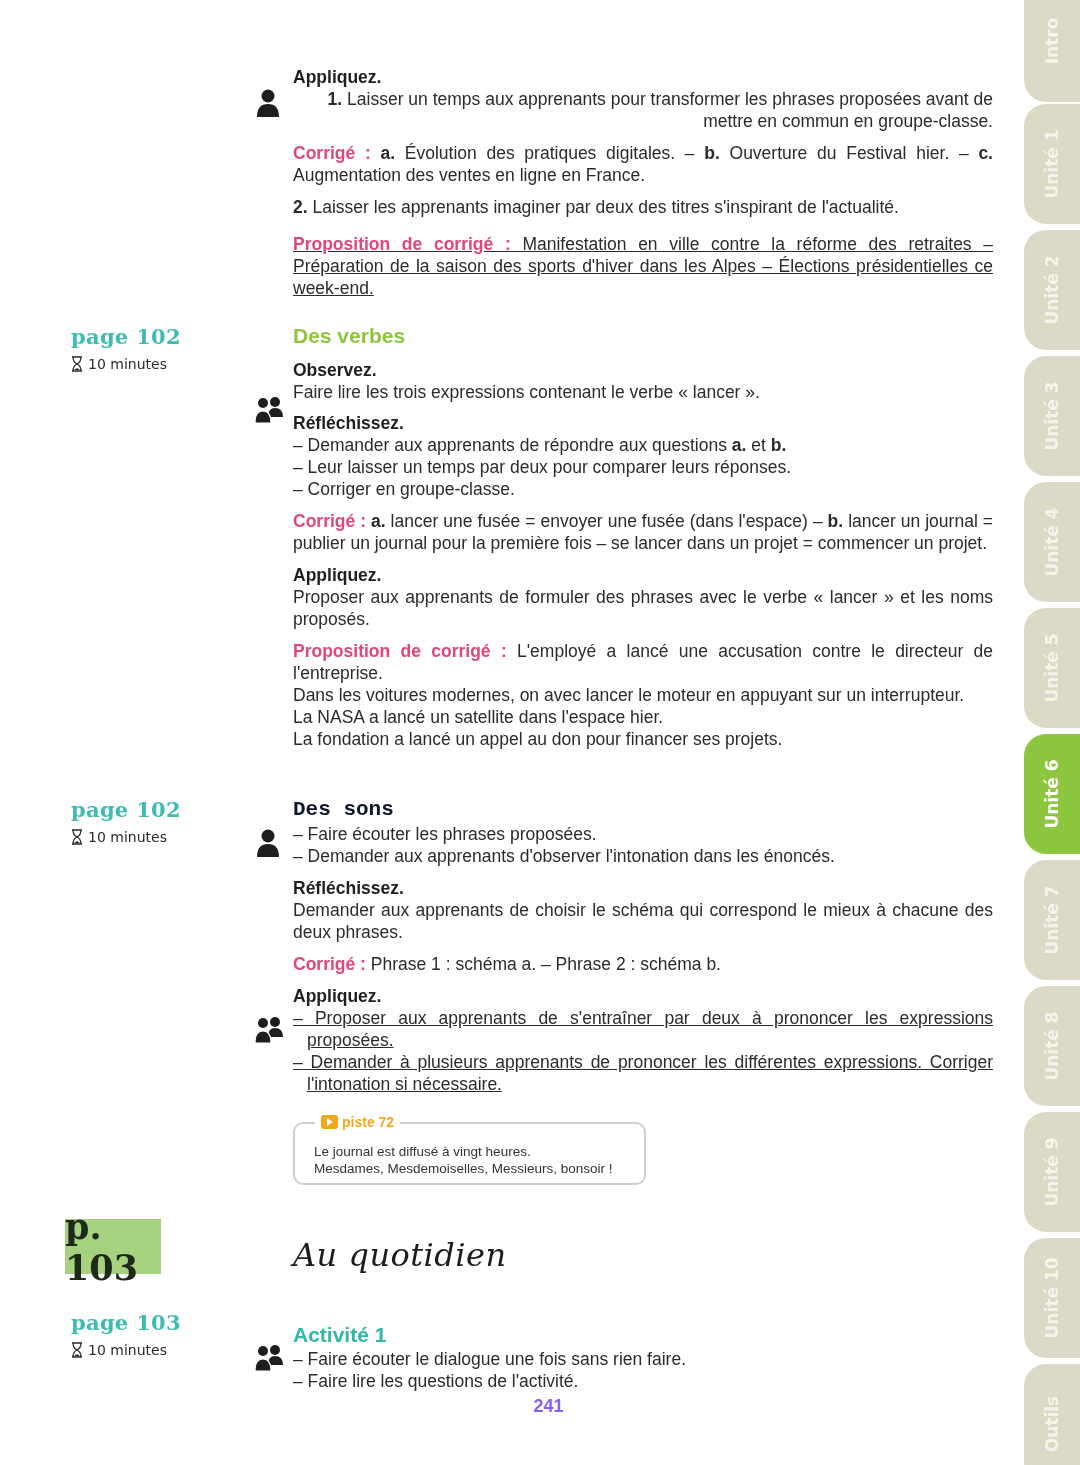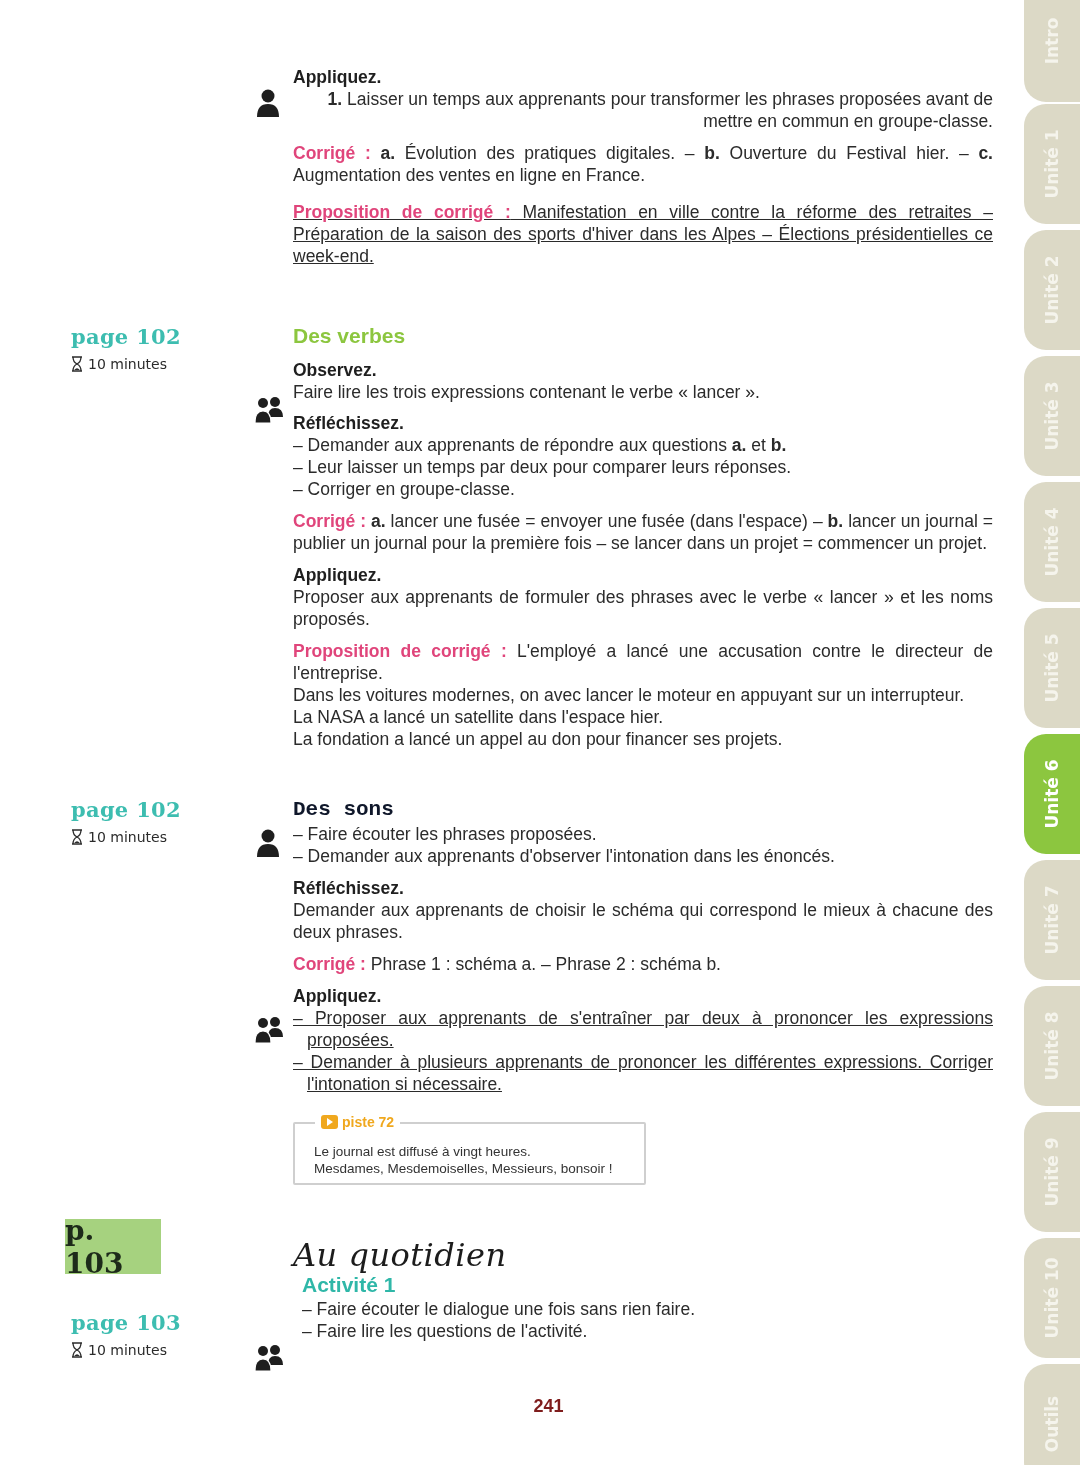--- a/index.html
+++ b/index.html
@@ -7,46 +7,46 @@
   body { position: relative; font-family: "Liberation Sans", sans-serif; color: #2b2b2b; }
 
   .page { position: absolute; left: 0; top: 0; width: 1022px; height: 1465px; }
 
   
   .margin-ref { position: absolute; left: 71px; }
   .margin-ref .pg { font-family: "DejaVu Serif", serif; font-weight: bold; color: #3dbdb0; font-size: 21px; letter-spacing: 0.3px; line-height: 26px; }
   .margin-ref .dur { margin-top: 6px; font-family: "DejaVu Sans", sans-serif; font-size: 14px; color: #2b2b2b; display: flex; align-items: center; gap: 5px; }
   .hourglass { width: 12px; height: 16px; display: inline-block; }
 
-  .pbadge { position: absolute; left: 65px; top: 1219px; width: 96px; height: 55px; background: #a6d27f; display: flex; align-items: center; justify-content: center; font-family: "DejaVu Serif", serif; font-weight: bold; font-size: 28px; color: #1d2a1a; }
+  .pbadge { position: absolute; left: 65px; top: 1219px; width: 96px; height: 55px; background: #a6d27f; display: flex; align-items: center; justify-content: center; font-family: "DejaVu Serif", serif; font-weight: bold; font-size: 35px; color: #1d2a1a; }
 
   
   .col { position: absolute; left: 293px; width: 700px; font-size: 17.5px; line-height: 22px; }
   .col p { margin: 0; }
   .just { text-align: justify; }
   .b { font-weight: bold; }
   .lbl { font-weight: bold; color: #1f1f1f; }
   .pink { color: #e0457b; font-weight: bold; }
   .green-h { font-weight: bold; font-size: 21px; color: #8cc63f; line-height: 26px; }
   .purple-h { font-weight: bold; font-size: 21px; color: #0f172a; line-height: 26px; font-family: Liberation Mono, monospace; }
   .teal-h { font-weight: bold; font-size: 21px; color: #2fb7a8; line-height: 26px; }
   .indent { padding-left: 18px; text-indent: -18px; text-align: right; }
   .dash { padding-left: 14px; text-indent: -14px; text-decoration: underline; }
   .gap6 { margin-top: 10px !important; }
 
   .icon { position: absolute; left: 254px; width: 30px; height: 30px; }
 
   .script-title { position: absolute; left: 293px; top: 1236px; font-family: "DejaVu Serif", serif; font-style: italic; font-size: 32px; color: #1c1c1c; letter-spacing: 0.5px; }
 
-  .audio-box { position: absolute; left: 293px; top: 1122px; width: 353px; height: 63px; border: 2px solid #cfcfcf; border-radius: 2px; padding: 19px 0 0 19px; font-size: 13.5px; line-height: 17px; color: #333; }
+  .audio-box { position: absolute; left: 293px; top: 1122px; width: 353px; height: 63px; border: 2px solid #cfcfcf; border-radius: 10px; padding: 19px 0 0 19px; font-size: 13.5px; line-height: 17px; color: #333; }
   .audio-tag { position: absolute; left: 20px; top: -10px; background: #fff; padding: 0 6px; display: flex; align-items: center; gap: 4px; color: #f0a81e; font-weight: bold; font-size: 14px; line-height: 16px; }
   .play { width: 17px; height: 14px; background: #f0a81e; border-radius: 3px; position: relative; display: inline-block; }
   .play::after { content: ""; position: absolute; left: 6px; top: 3px; border-left: 6px solid #fff; border-top: 4px solid transparent; border-bottom: 4px solid transparent; }
 
-  .page-number { position: absolute; left: 0; width: 1080px; text-align: center; top: 1396px; font-weight: bold; font-size: 18px; color: #7f1d1d; padding-right: 1px; }
+  .page-number { position: absolute; left: 0; width: 1080px; text-align: center; top: 1396px; font-weight: bold; font-size: 18px; color: #8b5cf6; padding-right: 1px; }
   .page-number span { margin-left: 18px; }
 
   
   .tabs { position: absolute; left: 1022px; top: 0; width: 58px; height: 1465px; background: #ffffff; }
   .tab { position: absolute; left: 2px; width: 56px; height: 120px; background: #dcd9c6; border-radius: 22px 0 0 22px; display: flex; align-items: center; justify-content: center; }
   .tab.active { background: #8cc63f; }
   .tab .t { transform: rotate(-90deg); white-space: nowrap; color: #f5f4ec; font-weight: bold; font-size: 17px; font-family: "DejaVu Sans", sans-serif; }
   .tab.active .t { color: #ffffff; }
 </style>
 </head>
@@ -56,20 +56,21 @@
 
   <svg class="icon" style="top:88px;" viewBox="0 0 30 30">
     <circle cx="14" cy="8" r="6.5" fill="#1e1e1e"></circle>
     <path d="M3 29 Q3 16 14 16 Q25 16 25 29 Z" fill="#1e1e1e"></path>
   </svg>
 
   <div class="col" style="top:66px;">
     <p class="lbl">Appliquez.</p>
     <p class="indent"><span class="b">1.</span> <span>Laisser un temps aux apprenants pour transformer les phrases proposées avant de mettre en commun en groupe-classe.</span></p>
     <p class="just gap6"><span class="pink">Corrigé :</span> <span class="b">a.</span><span> Évolution des pratiques digitales. – </span><span class="b">b.</span><span> Ouverture du Festival hier. – </span><span class="b">c.</span><span> Augmentation des ventes en ligne en France.</span></p>
+    <p class="gap6"><span class="b">2.</span><span> Laisser les apprenants imaginer par deux des titres s'inspirant de l'actualité.</span></p>
     <p class="just" style="margin-top:15px;text-decoration:underline;"><span class="pink">Proposition de corrigé :</span><span> Manifestation en ville contre la réforme des retraites – Préparation de la saison des sports d'hiver dans les Alpes – Élections présidentielles ce week-end.</span></p>
   </div>
 
   <div class="margin-ref" style="top:324px;">
     <div class="pg">page 102</div>
     <div class="dur">
       <svg class="hourglass" viewBox="0 0 12 16">
           <path d="M1 1 H11 M1 15 H11 M2 1 Q2 6 6 8 Q2 10 2 15 M10 1 Q10 6 6 8 Q10 10 10 15" stroke="#2b2b2b" stroke-width="1.3" fill="none"></path>
           <path d="M3.2 14 Q6 10.5 8.8 14 Z" fill="#2b2b2b"></path>
         </svg>
@@ -159,21 +160,21 @@
     </div>
   </div>
 
   <svg class="icon" style="top:1343px;" viewBox="0 0 30 30">
     <circle cx="9" cy="8" r="5" fill="#1e1e1e"></circle>
     <circle cx="21" cy="7" r="5" fill="#1e1e1e"></circle>
     <path d="M14 22 Q14 13 21 13 Q29 13 29 22 Z" fill="#1e1e1e"></path>
     <path d="M1 28 Q1 16 9 16 Q17 16 17 28 Z" fill="#1e1e1e" stroke="#fff" stroke-width="1.2"></path>
   </svg>
 
-  <div class="col" style="top:1272px;margin-left:9px;">
+  <div class="col" style="top:1322px;">
     <p class="teal-h">Activité 1</p>
     <p>– Faire écouter le dialogue une fois sans rien faire.</p>
     <p>– Faire lire les questions de l'activité.</p>
   </div>
 
   <div class="page-number"><span>241</span></div>
 </div>
 
 <div class="tabs">
   <div class="tab" style="top:-20px;height:122px;">

